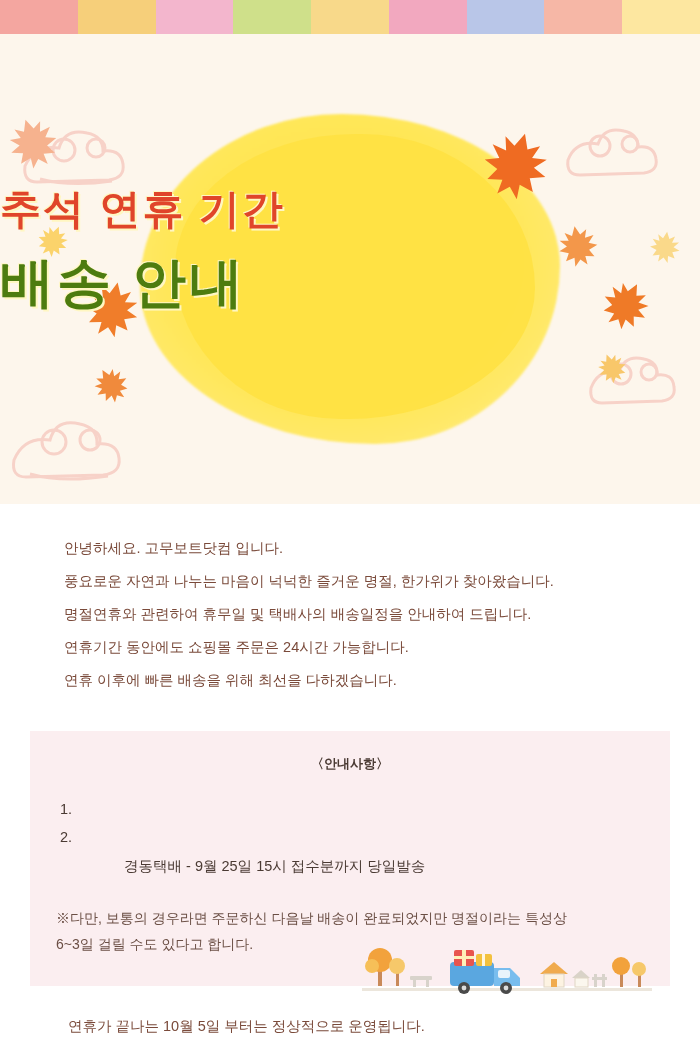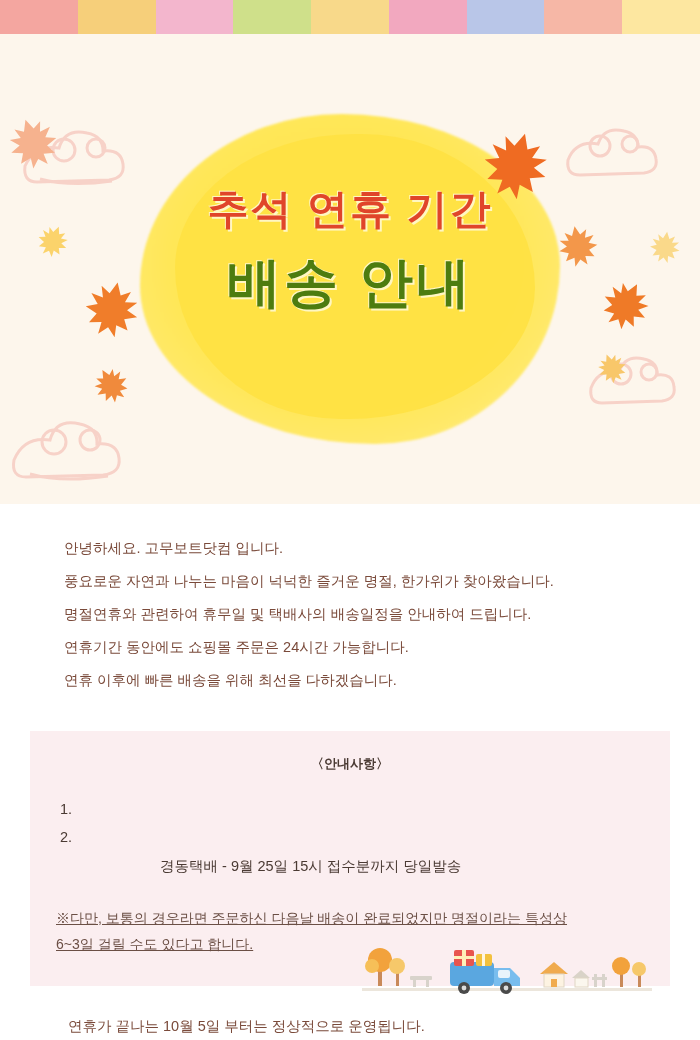--- a/index.html
+++ b/index.html
@@ -70,21 +70,21 @@
   .leaf {
     position: absolute;
     transform-origin: center;
   }
 
   .hero-title {
     position: absolute;
     left: 0;
     right: 0;
     top: 148px;
-    text-align: center;
+    text-align: left;
     z-index: 5;
   }
   .hero-title .line1 {
     font-family: "Liberation Sans", sans-serif;
     font-size: 41px;
     font-weight: bold;
     color: #e0452a;
     letter-spacing: 2px;
     text-shadow: 2px 2px 0 #fff7c2, -1px -1px 0 #fff7c2;
     margin-bottom: 10px;
@@ -128,31 +128,30 @@
     color: #4a3a33;
     font-size: 14.5px;
     line-height: 1.95;
   }
   .notice-list li {
     display: flex;
     gap: 6px;
   }
   .notice-list .num { width: 16px; flex: 0 0 16px; text-align: right; }
   .sub-line {
-    margin-left: 104px;
+    margin-left: 68px;
     color: #4a3a33;
     font-size: 14.5px;
     line-height: 1.95;
   }
   .notice-foot {
     margin-top: 26px;
     color: #6b4f45;
     font-size: 14px;
     line-height: 1.85;
-    text-decoration: underline;
   }
 
   
   .closing {
     margin: 26px 0 0 0;
     padding: 0 56px;
     color: #7a4a3a;
     font-size: 14.5px;
     line-height: 1.95;
     position: relative;

